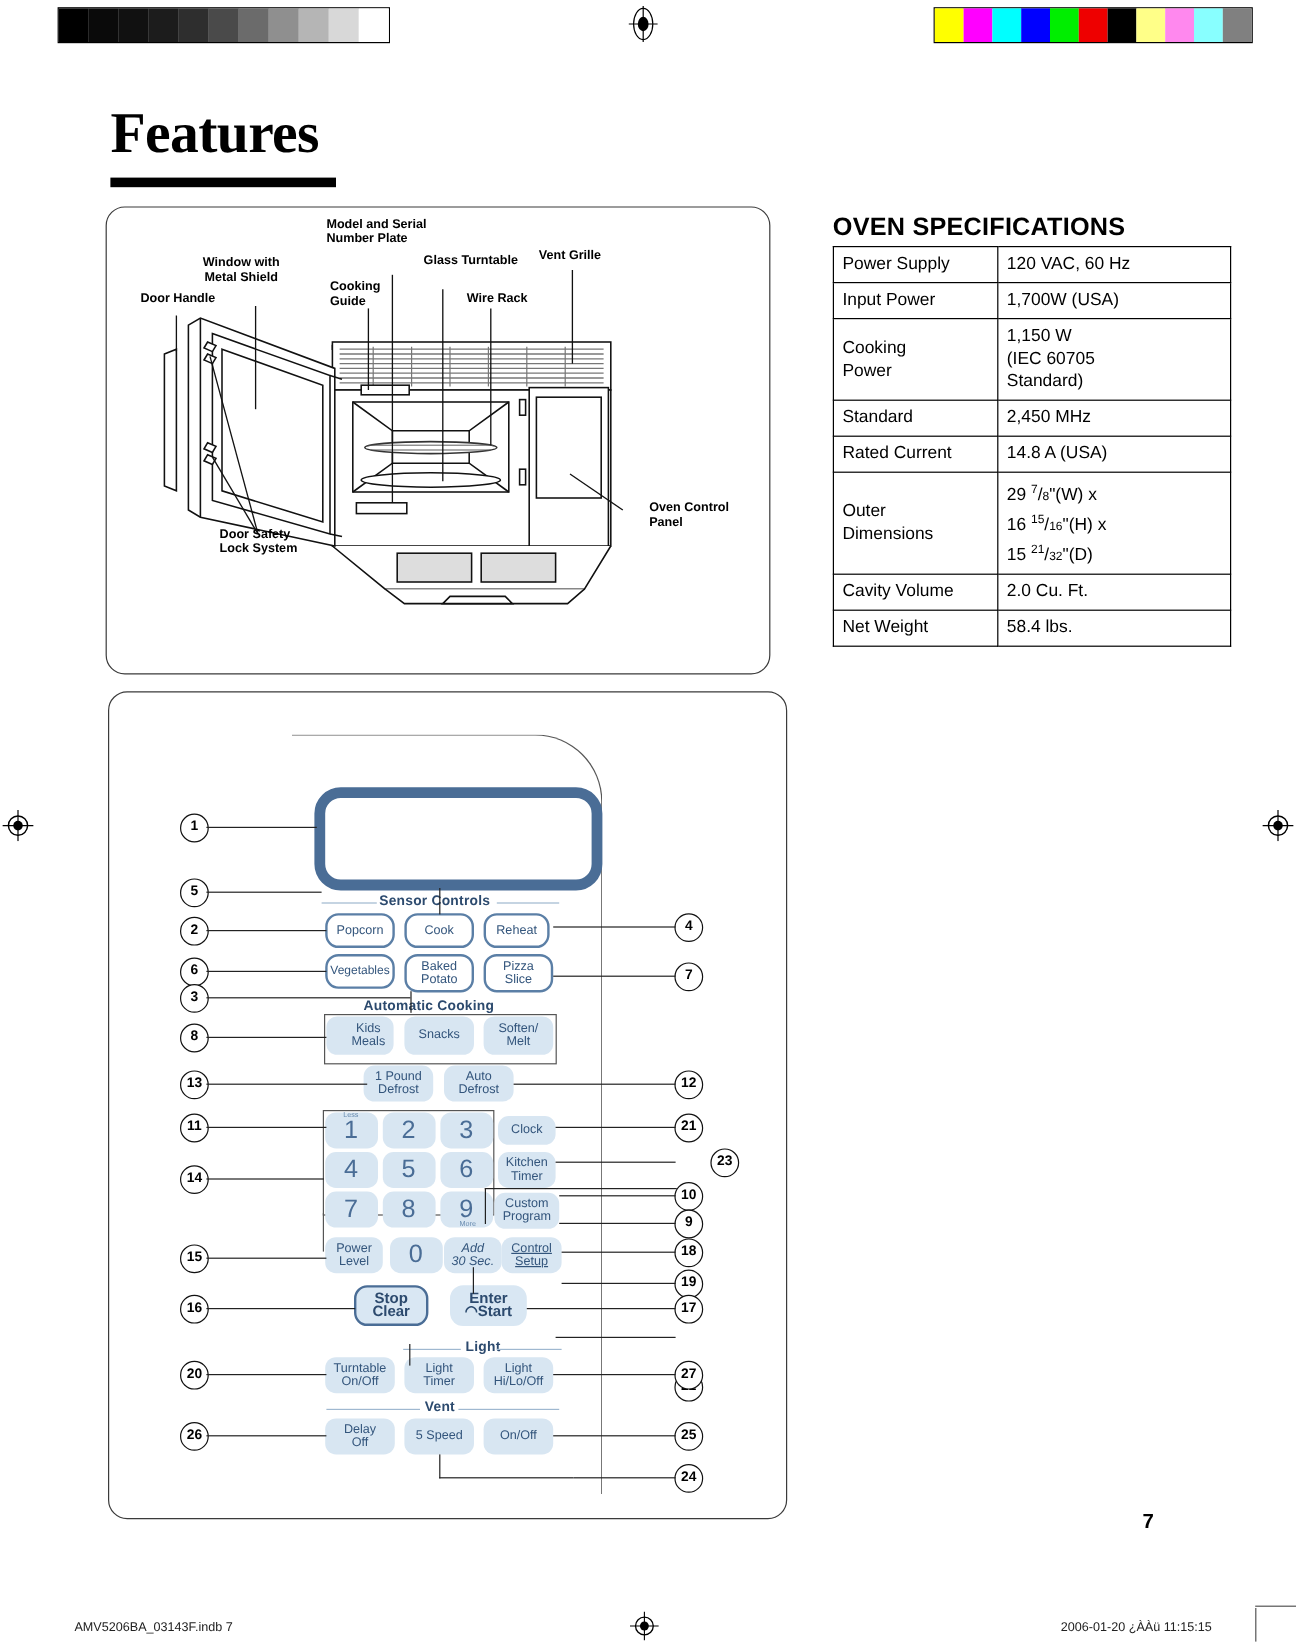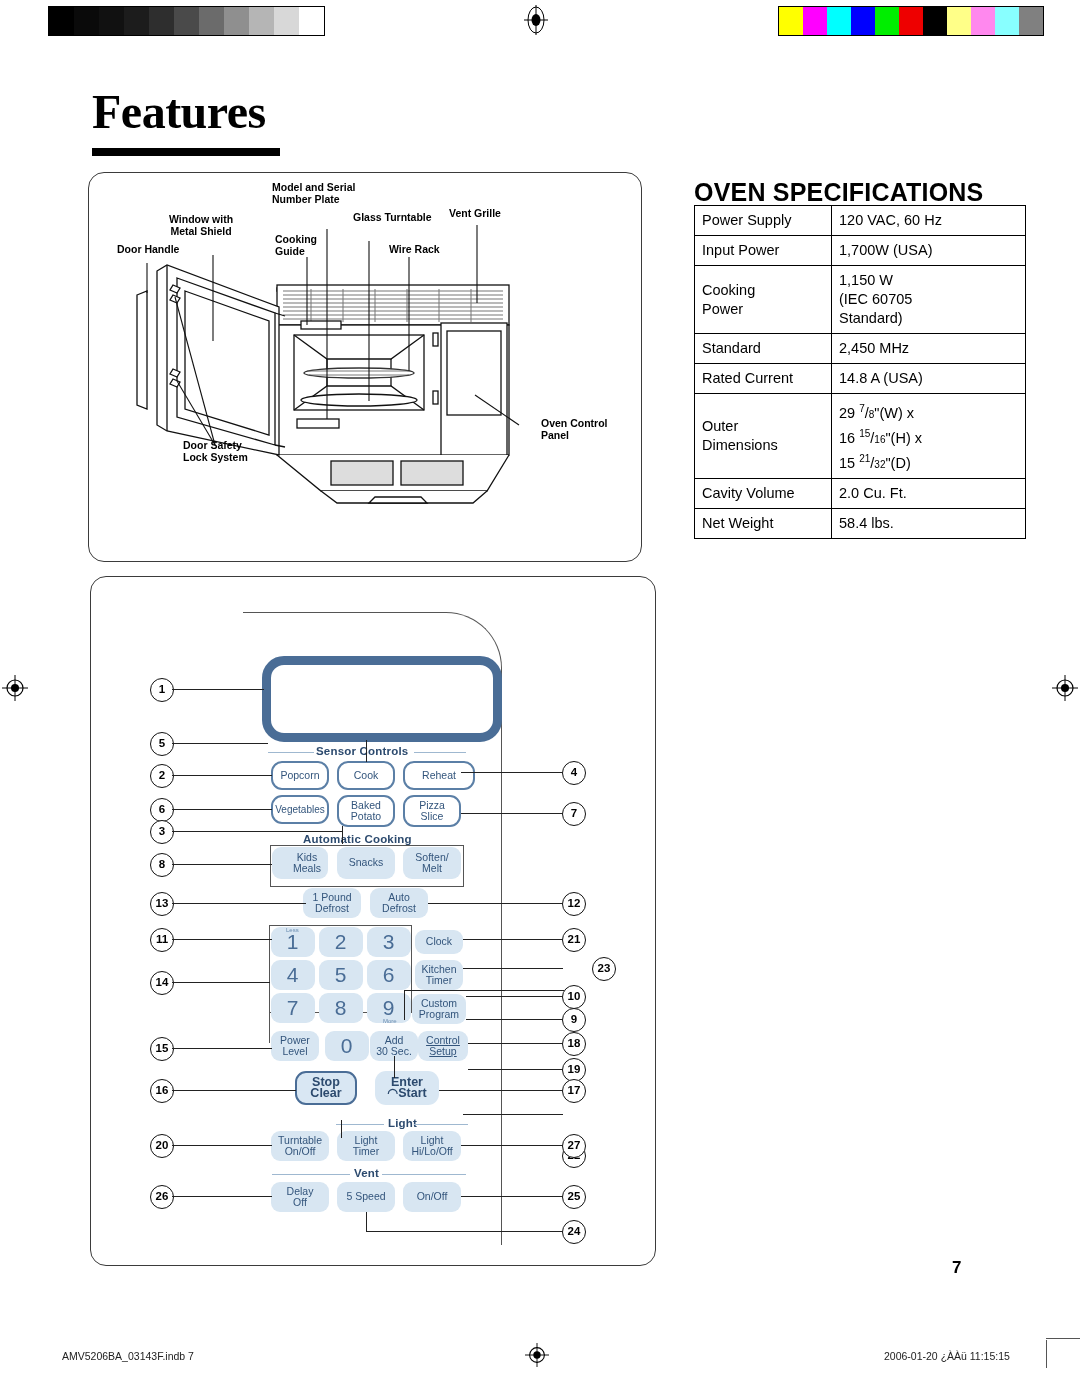--- a/index.html
+++ b/index.html
@@ -28,21 +28,21 @@
   
   .illus-panel{position:absolute;left:88px;top:172px;width:552px;height:388px;
       border:1.5px solid #3b3b3b;border-radius:16px;background:#fff;}
 
   .lbl{position:absolute;font-size:10.5px;font-weight:bold;line-height:12px;color:#000;}
 
   
   .mw{position:absolute;left:0;top:0;width:552px;height:388px;}
 
   
-  .spec-title{position:absolute;left:694px;top:178px;font-size:25px;font-weight:bold;
+  .spec-title{position:absolute;left:694px;top:178px;font-size:21px;font-weight:bold;
       letter-spacing:.2px;text-align:right;}
   table.specs{position:absolute;left:694px;top:205px;width:332px;border-collapse:collapse;
       background:#fff;}
   table.specs td{border:1.6px solid #000;font-size:14.5px;padding:5px 7px;
       vertical-align:middle;line-height:19px;}
   table.specs td.k{width:122px;}
   .frac{font-size:10px;vertical-align:super;}
   .frac2{font-size:10px;}
 
   
@@ -304,21 +304,21 @@
 <div class="cp-outline"></div>
 
 <div class="display"></div>
 
 <div class="cap" style="left:316px;top:745px;">Sensor Controls</div>
 <div class="cap-line" style="left:268px;top:752px;width:46px;"></div>
 <div class="cap-line" style="left:414px;top:752px;width:52px;"></div>
 
 <div class="btn out" style="left:271px;top:761px;width:58px;height:29px;">Popcorn</div>
 <div class="btn out" style="left:337px;top:761px;width:58px;height:29px;">Cook</div>
-<div class="btn out" style="left:403px;top:761px;width:72px;height:29px;">Reheat</div>
+<div class="btn out" style="left:403px;top:761px;width:55px;height:29px;">Reheat</div>
 
 <div class="btn out" style="left:271px;top:795px;width:58px;height:29px;font-size:10px;">Vegetables</div>
 <div class="btn out" style="left:337px;top:795px;width:58px;height:32px;white-space:pre-line;">Baked
 Potato</div>
 <div class="btn out" style="left:403px;top:795px;width:58px;height:32px;white-space:pre-line;">Pizza
 Slice</div>
 
 <div class="cap" style="left:303px;top:833px;">Automatic Cooking</div>
 <div class="grp-box" style="left:270px;top:845px;width:192px;height:40px;"></div>
 <div class="btn fill" style="left:272px;top:847px;width:56px;height:32px;white-space:pre-line;padding-left:14px;">Kids
@@ -350,21 +350,21 @@
 <div class="btn num" style="left:271px;top:993px;width:44px;height:30px;">7</div>
 <div class="btn num" style="left:319px;top:993px;width:44px;height:30px;">8</div>
 <div class="btn num" style="left:367px;top:993px;width:44px;height:30px;">9</div>
 <div class="sub" style="left:383px;top:1018px;">More</div>
 <div class="btn fill" style="left:412px;top:994px;width:54px;height:30px;white-space:pre-line;">Custom
 Program</div>
 
 <div class="btn fill" style="left:271px;top:1031px;width:48px;height:30px;white-space:pre-line;">Power
 Level</div>
 <div class="btn num" style="left:325px;top:1031px;width:44px;height:30px;">0</div>
-<div class="btn fill" style="left:370px;top:1031px;width:48px;height:30px;white-space:pre-line;">Add
+<div class="btn fill" style="left:370px;top:1031px;width:48px;height:30px;white-space:pre-line;font-style:italic;">Add
 30 Sec.</div>
 <div class="btn fill" style="left:418px;top:1031px;width:50px;height:30px;white-space:pre-line;text-decoration:underline;">Control
 Setup</div>
 
 <div class="btn stop" style="left:295px;top:1071px;width:62px;height:34px;white-space:pre-line;">Stop
 Clear</div>
 <div class="btn strong" style="left:375px;top:1071px;width:64px;height:34px;white-space:pre-line;border-radius:11px;">Enter
 ◠Start</div>
 
 <div class="cap" style="left:388px;top:1117px;">Light</div>

